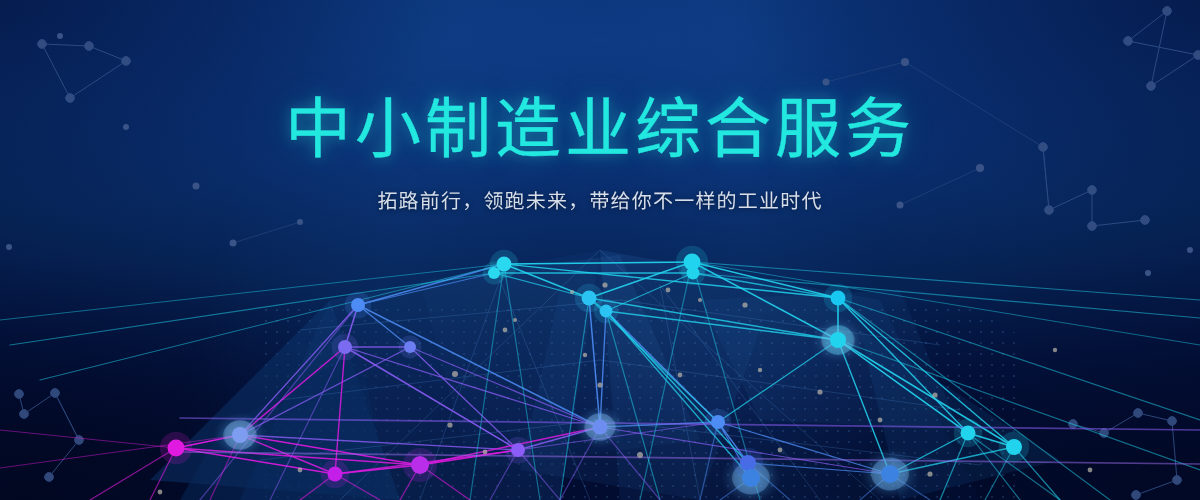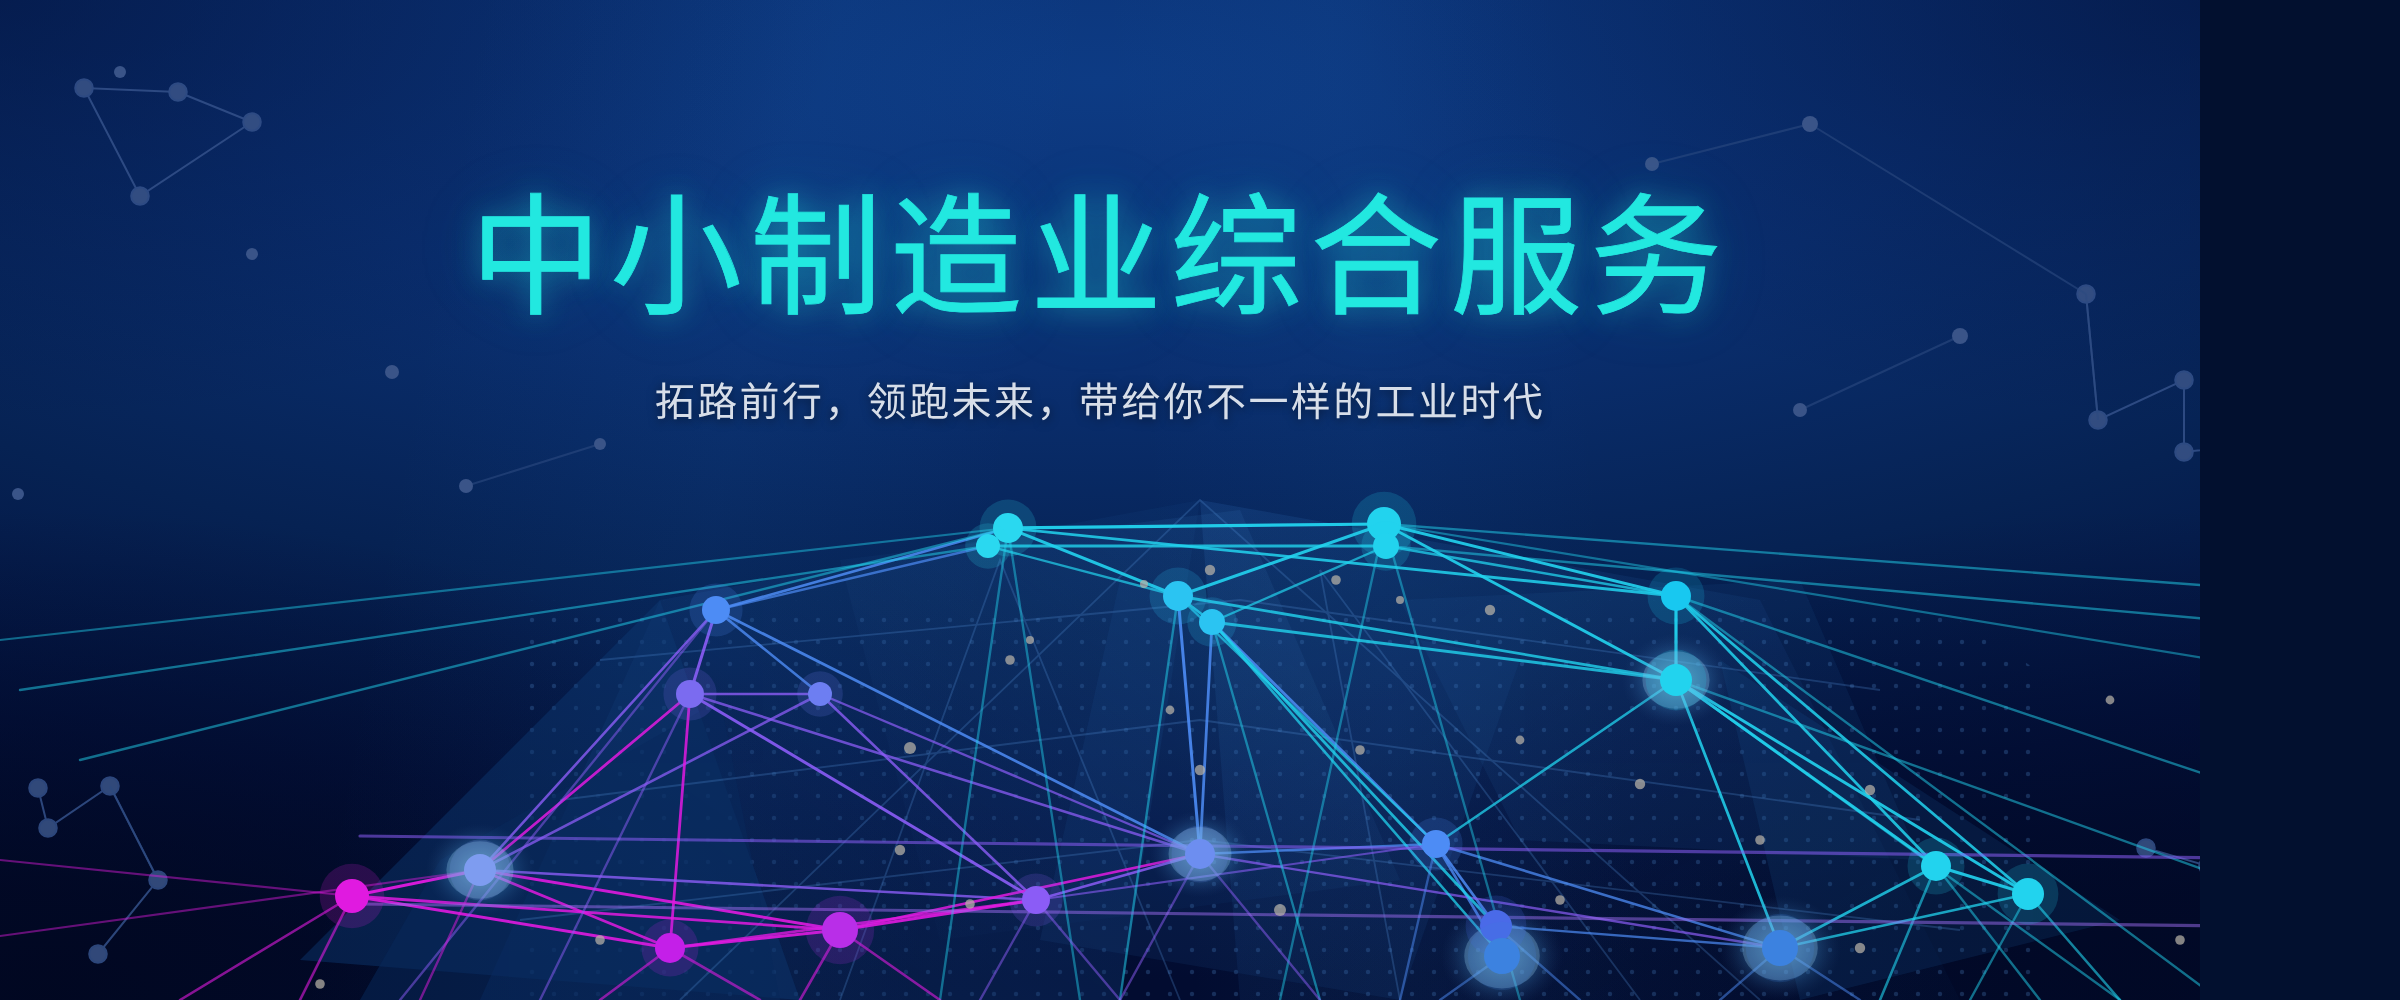--- a/index.html
+++ b/index.html
@@ -1,21 +1,21 @@
 <!DOCTYPE html>
 <html lang="zh-CN"><head>
 <meta charset="utf-8">
 <title>banner</title>
 <style>
   html,body{margin:0;padding:0;background:#02102f;}
   *{box-sizing:border-box;}
 
   .banner{
     position:relative;
-    width:1100px;height:500px;
+    width:1200px;height:500px;
     overflow:hidden;
     font-family:"DejaVu Sans","Liberation Sans",sans-serif;
     background:#0a2f6e;
   }
 
   
   .bg-base{
     position:absolute;inset:0;
     background:
       radial-gradient(120% 90% at 50% 8%, #0d3b84 0%, #0a2f70 32%, #062253 58%, #03123f 82%, #020c30 100%);

